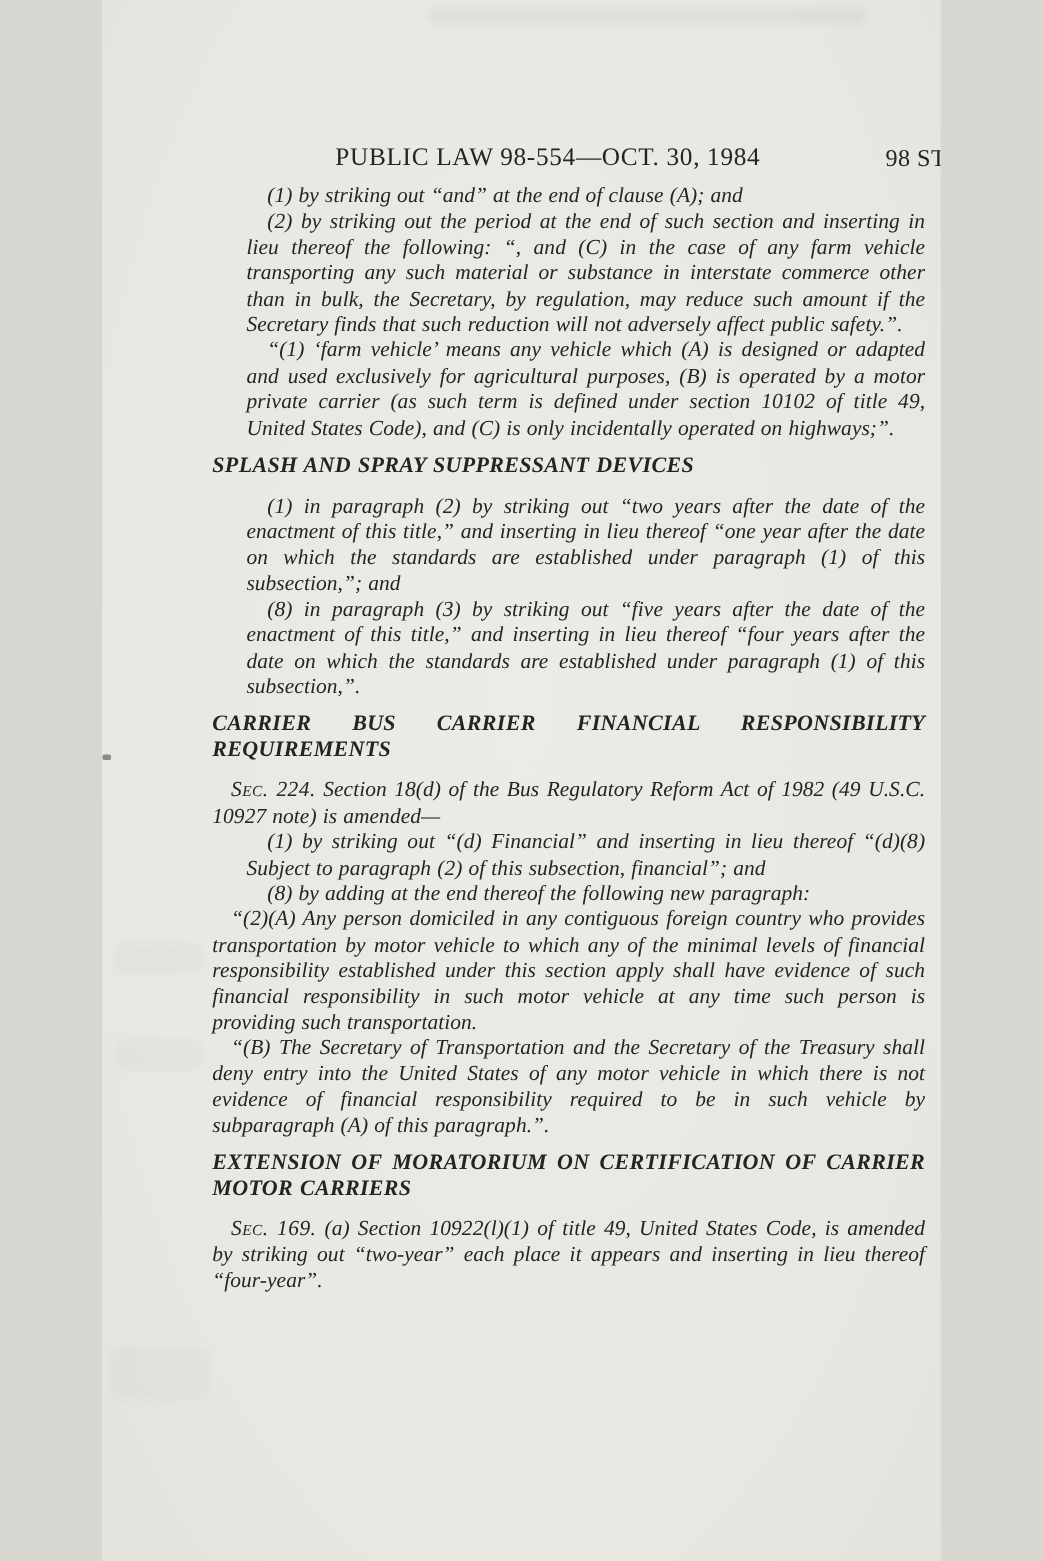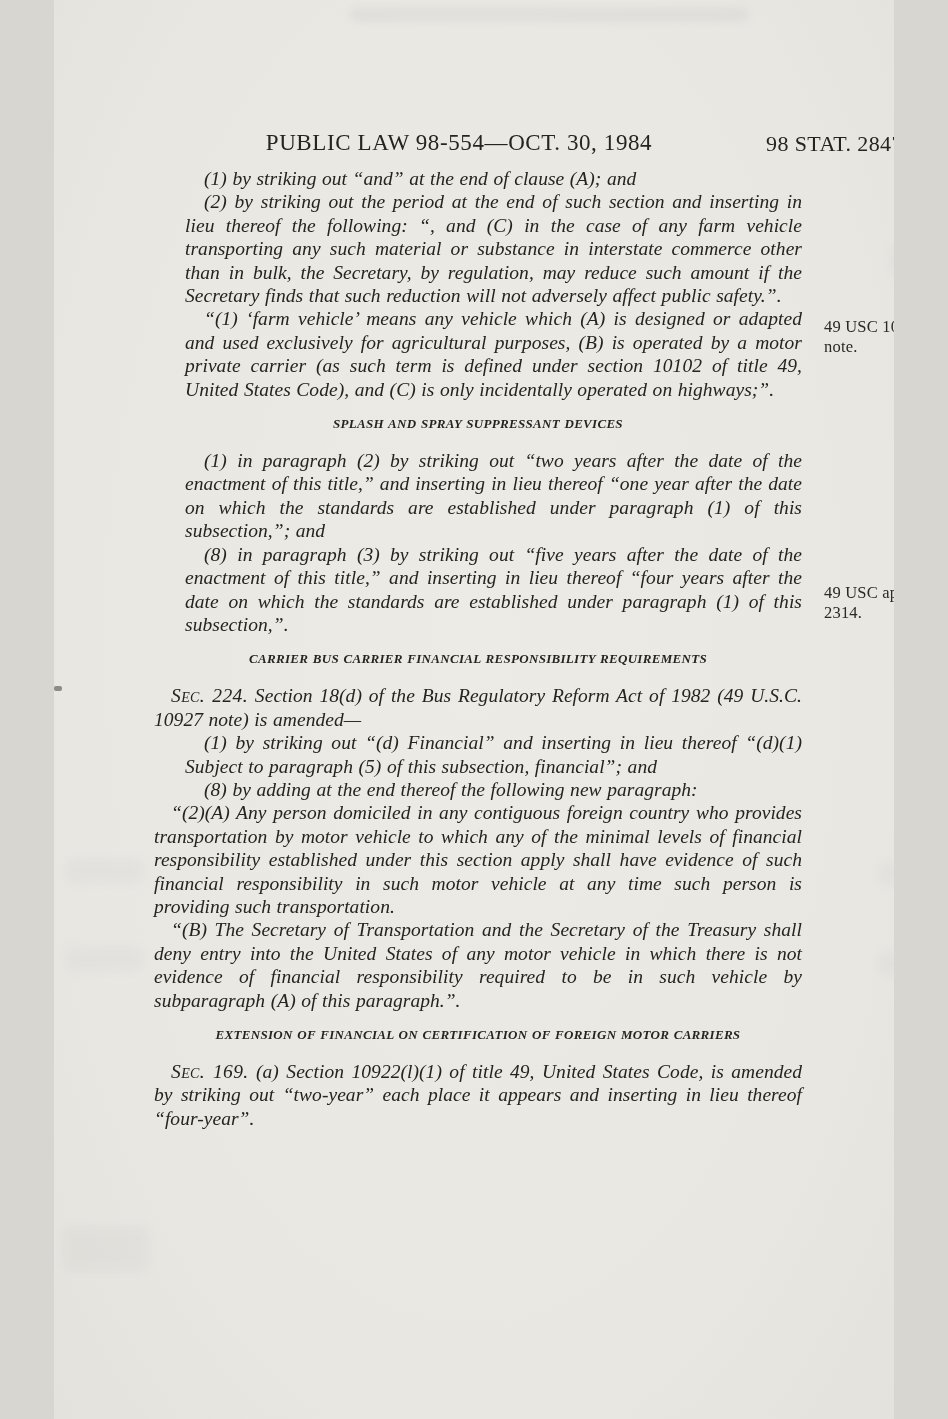--- a/index.html
+++ b/index.html
@@ -1,19 +1,19 @@
 <!DOCTYPE html>
 <html><head>
 <meta charset="utf-8">
 <title>Public Law 98-554 — Page 98 STAT. 2847</title>
 <style>
   html,body { margin:0; padding:0; background:#d8d6d1; }
   .page {
     position:relative;
-    width:840px; height:1419px;
+    width:762px; height:1419px;
     margin:0 auto;
     background:#ebe9e4;
     background-image: radial-gradient(ellipse at 50% 45%, #edebe6 0%, #e9e7e2 70%, #e4e2dc 100%);
     overflow:hidden;
     font-family:"Liberation Serif","DejaVu Serif",serif;
     color:#26241f;
   }
   .header-title {
     position:absolute; top:130px; left:100px; width:610px;
     text-align:center;
@@ -28,22 +28,22 @@
   .column {
     position:absolute; left:100px; top:167px; width:648px;
     font-size:19.5px; line-height:23.4px;
     text-align:justify;
     word-spacing:0.6px; letter-spacing:0.05px;
   }
   .column p { margin:0;font-style:italic; }
   p.body   { text-indent:17px; }
   p.clause { margin-left:31px; text-indent:19px; }
   p.heading {
-    text-align:center; text-indent:0;
-    font-weight:bold; font-size:13px; line-height:23px;
+    text-indent:0;
+    font-weight:bold; font-size:20px; line-height:23px;
     letter-spacing:0.3px; word-spacing:1px;
     margin:11px auto 14px auto;
   }
   .sc { font-variant:small-caps; letter-spacing:0.4px; }
   .margin-note {
     position:absolute; left:770px; width:160px;
     font-size:16.5px; line-height:20px; text-align:left;
     color:#2b2924; letter-spacing:0.2px;
   }
   .mn1 { top:317px; }
@@ -96,22 +96,22 @@
     <p class="clause">(1) by striking out “and” at the end of clause (A); and</p>
     <p class="clause">(2) by striking out the period at the end of such section and inserting in lieu thereof the following: “, and (C) in the case of any farm vehicle transporting any such material or substance in interstate commerce other than in bulk, the Secretary, by regulation, may reduce such amount if the Secretary finds that such reduction will not adversely affect public safety.”.</p>
     <p class="clause">“(1) ‘farm vehicle’ means any vehicle which (A) is designed or adapted and used exclusively for agricultural purposes, (B) is operated by a motor private carrier (as such term is defined under section 10102 of title 49, United States Code), and (C) is only incidentally operated on highways;”.</p>
 
     <p class="heading">SPLASH AND SPRAY SUPPRESSANT DEVICES</p>
     <p class="clause">(1) in paragraph (2) by striking out “two years after the date of the enactment of this title,” and inserting in lieu thereof “one year after the date on which the standards are established under paragraph (1) of this subsection,”; and</p>
     <p class="clause">(8) in paragraph (3) by striking out “five years after the date of the enactment of this title,” and inserting in lieu thereof “four years after the date on which the standards are established under paragraph (1) of this subsection,”.</p>
 
     <p class="heading">CARRIER BUS CARRIER FINANCIAL RESPONSIBILITY REQUIREMENTS</p>
     <p class="body"><span class="sc">Sec. 224.</span><span> Section 18(d) of the Bus Regulatory Reform Act of 1982 (49 U.S.C. 10927 note) is amended—</span></p>
-    <p class="clause">(1) by striking out “(d) Financial” and inserting in lieu thereof “(d)(1) Subject to paragraph (5) of this subsection, financial”; and</p>
+    <p class="clause">(1) by striking out “(d) Financial” and inserting in lieu thereof “(d)(8) Subject to paragraph (2) of this subsection, financial”; and</p>
     <p class="clause">(8) by adding at the end thereof the following new paragraph:</p>
     <p class="body">“(2)(A) Any person domiciled in any contiguous foreign country who provides transportation by motor vehicle to which any of the minimal levels of financial responsibility established under this section apply shall have evidence of such financial responsibility in such motor vehicle at any time such person is providing such transportation.</p>
     <p class="body">“(B) The Secretary of Transportation and the Secretary of the Treasury shall deny entry into the United States of any motor vehicle in which there is not evidence of financial responsibility required to be in such vehicle by subparagraph (A) of this paragraph.”.</p>
 
-    <p class="heading">EXTENSION OF FINANCIAL ON CERTIFICATION OF FOREIGN MOTOR CARRIERS</p>
+    <p class="heading">EXTENSION OF MORATORIUM ON CERTIFICATION OF CARRIER MOTOR CARRIERS</p>
     <p class="body"><span class="sc">Sec. 169.</span><span> (a) Section 10922(l)(1) of title 49, United States Code, is amended by striking out “two-year” each place it appears and inserting in lieu thereof “four-year”.</span></p>
   </main>
 
 </div>
 
 </body></html>

